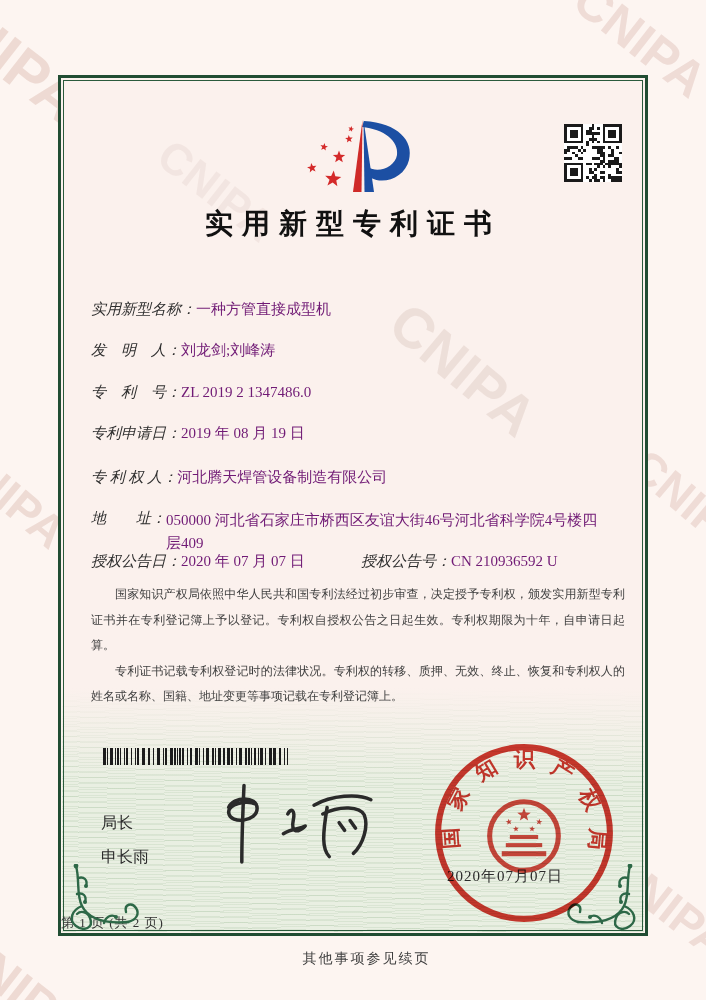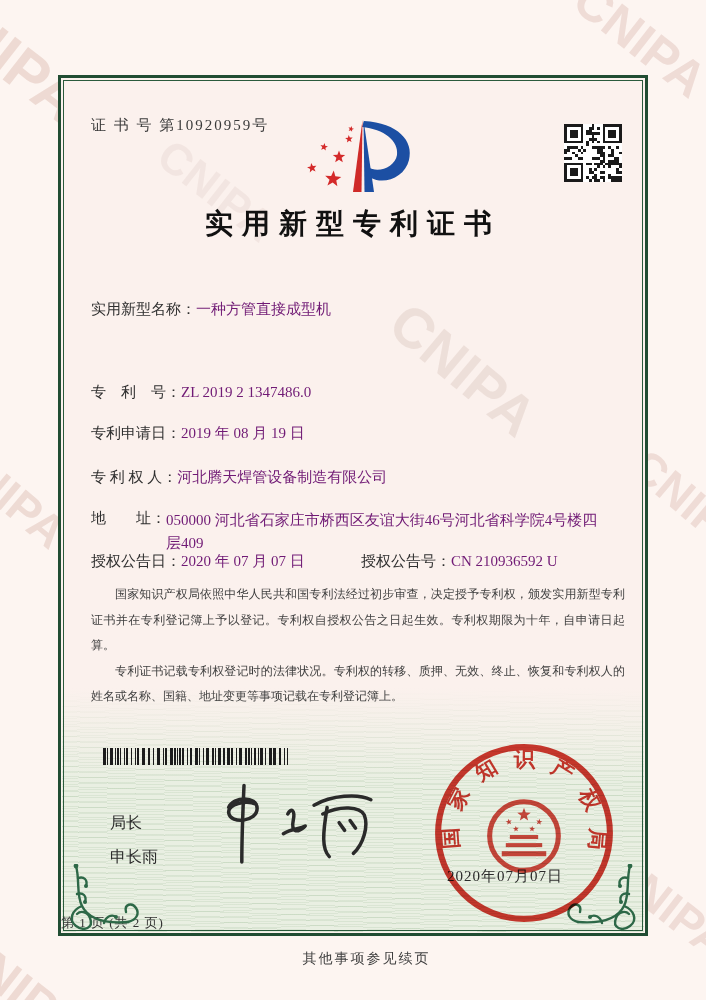--- a/index.html
+++ b/index.html
@@ -15,28 +15,28 @@
         repeating-linear-gradient(178deg, rgba(130,170,125,.14) 0 1px, rgba(0,0,0,0) 1px 6px),
         #e9efe2;}
   .green-zone::after{content:'';position:absolute;left:0;right:0;top:0;height:95px;
         background:linear-gradient(180deg,#fbf1ed 0%,rgba(251,241,237,0) 100%);}
   .cert-no{position:absolute;left:30px;top:38px;font-size:15px;color:#3a3a3a;letter-spacing:2px;z-index:3;}
   .logo{position:absolute;left:235px;top:30px;z-index:3;}
   .qr{position:absolute;left:503px;top:46px;z-index:3;}
   .title{position:absolute;left:0;right:0;top:127px;text-align:center;font-size:28px;font-weight:bold;
         color:#111;letter-spacing:9px;z-index:3;}
   .field{position:absolute;left:30px;right:26px;font-size:15px;color:#333;z-index:3;}
-  .flabel{white-space:pre;color:#2f2f2f;}
+  .flabel{white-space:pre;color:#2f2f2f;font-style:italic;}
   .fvalue{color:#701a75;}
   .addr-val{display:inline-block;width:438px;vertical-align:top;line-height:23px;}
   .pair2{position:absolute;left:270px;top:0;}
   .paras{position:absolute;left:30px;top:504px;width:534px;z-index:3;}
   .paras p{margin:0;text-indent:2em;font-size:12px;line-height:25.5px;color:#3f3f3f;text-align:justify;}
   .barcode{position:absolute;left:42px;top:670px;z-index:3;}
-  .officer{position:absolute;left:49px;top:735px;font-size:16px;color:#2b2b2b;z-index:3;}
+  .officer{position:absolute;left:40px;top:735px;font-size:16px;color:#2b2b2b;z-index:3;}
   .officer .nm{margin-top:13px;}
   .signature{position:absolute;left:148px;top:698px;z-index:3;}
   .seal-date{position:absolute;left:386px;top:789px;font-size:15px;color:#2b2b2b;letter-spacing:1px;z-index:3;}
   .seal{position:absolute;left:368px;top:660px;z-index:4;mix-blend-mode:multiply;opacity:.92;}
   .page-no{position:absolute;left:0;right:0;top:836px;text-align:left;font-size:13px;color:#333;
         letter-spacing:1px;z-index:3;}
   .flourish{position:absolute;top:786px;z-index:3;}
   .fl-left{left:5px;}
   .fl-right{right:5px;transform:scaleX(-1);}
   .footer-note{position:absolute;left:0;right:0;top:950px;text-align:center;font-size:14px;
@@ -52,21 +52,20 @@
 <span class="wm" style="left:-25px;top:918px;font-size:50px;transform:rotate(38deg);color:rgba(216,180,170,.42);">CNIPA</span>
 <span class="wm" style="left:630px;top:842px;font-size:46px;transform:rotate(38deg);color:rgba(216,180,170,.38);">CNIPA</span>
 
 <div class="cert">
   <div class="green-zone"></div>
   <div class="inner-line"></div>
 
   <span class="wm" style="left:358px;top:212px;font-size:56px;transform:rotate(40deg);color:rgba(226,207,200,.55);z-index:1;">CNIPA</span>
   <span class="wm" style="left:118px;top:52px;font-size:44px;transform:rotate(38deg);color:rgba(228,211,205,.38);z-index:1;">CNIPA</span>
 
-  <div class="cert-no">证 书 号 第10920959号</div>
 
   <svg class="logo" width="130" height="95" viewBox="0 0 130 95">
     <path d="M68,13 C102,15 118,33 113,52 C109,69 89,77 75,70 C71,68 69,63 72,59 C82,66 99,59 101,47 C103,33 88,21 66,19 Z" fill="#1c4fa3"></path>
     <polygon points="66.5,12 57,84 65.5,84" fill="#cf2a28"></polygon>
     <polygon points="67.5,12 68.5,84 78,84" fill="#1c4fa3"></polygon>
     <g id="logo-stars" fill="#d42a2a">
         <polygon points="55.78,18.10 55.98,20.21 58.00,20.84 56.06,21.69 56.08,23.80 54.67,22.22 52.67,22.89 53.74,21.07 52.48,19.37 54.55,19.82"></polygon>
         <polygon points="52.65,27.02 53.87,29.56 56.68,29.44 54.64,31.38 55.62,34.02 53.15,32.67 50.94,34.43 51.45,31.66 49.10,30.10 51.90,29.73"></polygon>
         <polygon points="28.69,35.06 29.21,37.83 31.96,38.44 29.48,39.79 29.75,42.60 27.71,40.65 25.12,41.78 26.34,39.23 24.47,37.12 27.26,37.49"></polygon>
         <polygon points="43.00,42.50 44.60,46.79 49.18,46.99 45.60,49.84 46.82,54.26 43.00,51.73 39.18,54.26 40.40,49.84 36.82,46.99 41.40,46.79"></polygon>
@@ -302,20 +301,23 @@
         <rect x="3" y="18" width="1" height="1"></rect>
         <rect x="4" y="18" width="1" height="1"></rect>
       </g>
   </svg>
 
   <div class="title">实用新型专利证书</div>
 
   <div class="field" style="top:222px">
     <span class="flabel">实用新型名称：</span><span class="fvalue">一种方管直接成型机</span>
   </div>
+  <div class="field" style="top:263px">
+    <span class="flabel">发　明　人：</span><span class="fvalue">刘龙剑;刘峰涛</span>
+  </div>
   <div class="field" style="top:305px">
     <span class="flabel">专　利　号：</span><span class="fvalue">ZL 2019 2 1347486.0</span>
   </div>
   <div class="field" style="top:346px">
     <span class="flabel">专利申请日：</span><span class="fvalue">2019 年 08 月 19 日</span>
   </div>
   <div class="field" style="top:390px">
     <span class="flabel">专 利 权 人：</span><span class="fvalue">河北腾天焊管设备制造有限公司</span>
   </div>
   <div class="field" style="top:431px">

